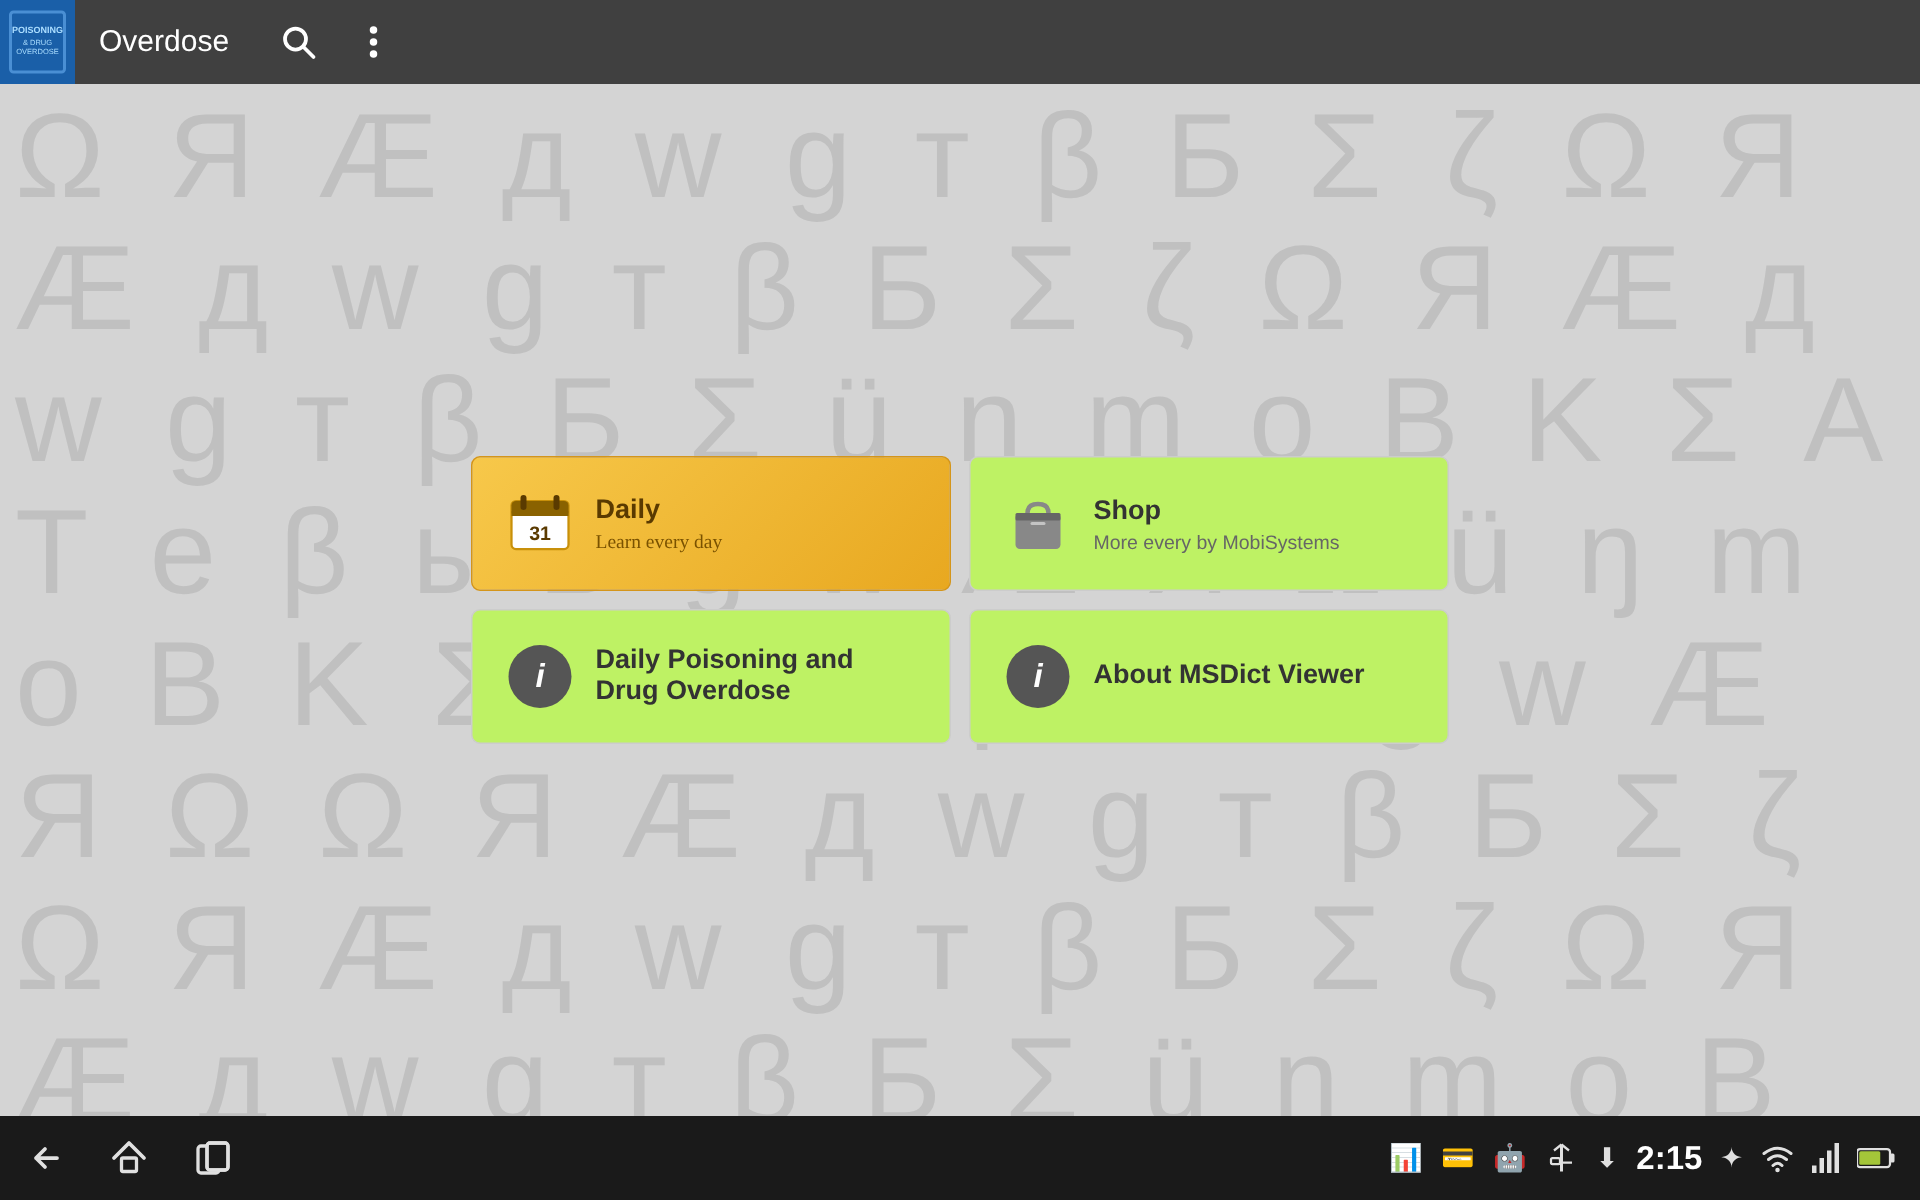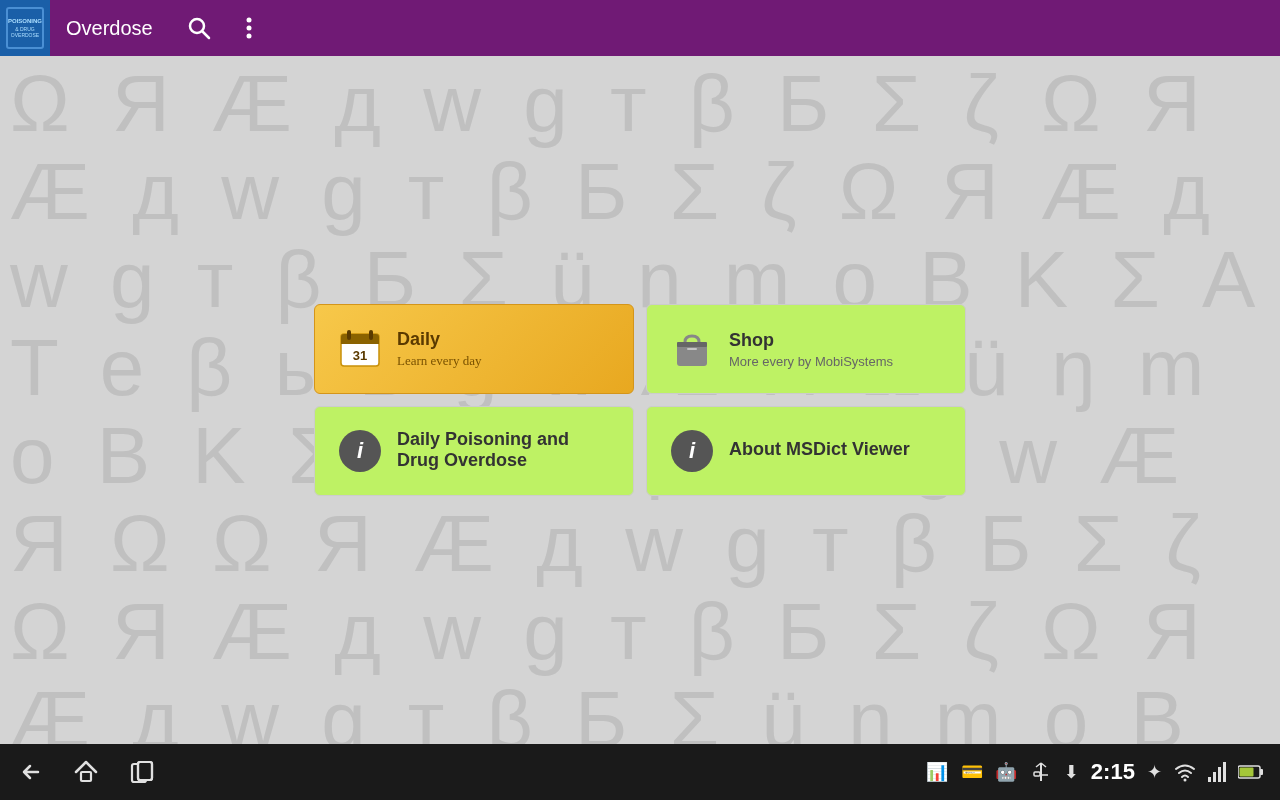--- a/index.html
+++ b/index.html
@@ -23,21 +23,21 @@
       word-break: break-all;
       padding: 60px 10px 60px;
       user-select: none;
     }
 
     
     .topbar {
       position: absolute;
       top: 0; left: 0; right: 0;
       height: 56px;
-      background: #701a75;
+      background: #404040;
       display: flex;
       align-items: center;
       z-index: 10;
     }
     .app-icon {
       width: 50px;
       height: 56px;
       background: #1a5fa8;
       display: flex;
       align-items: center;

